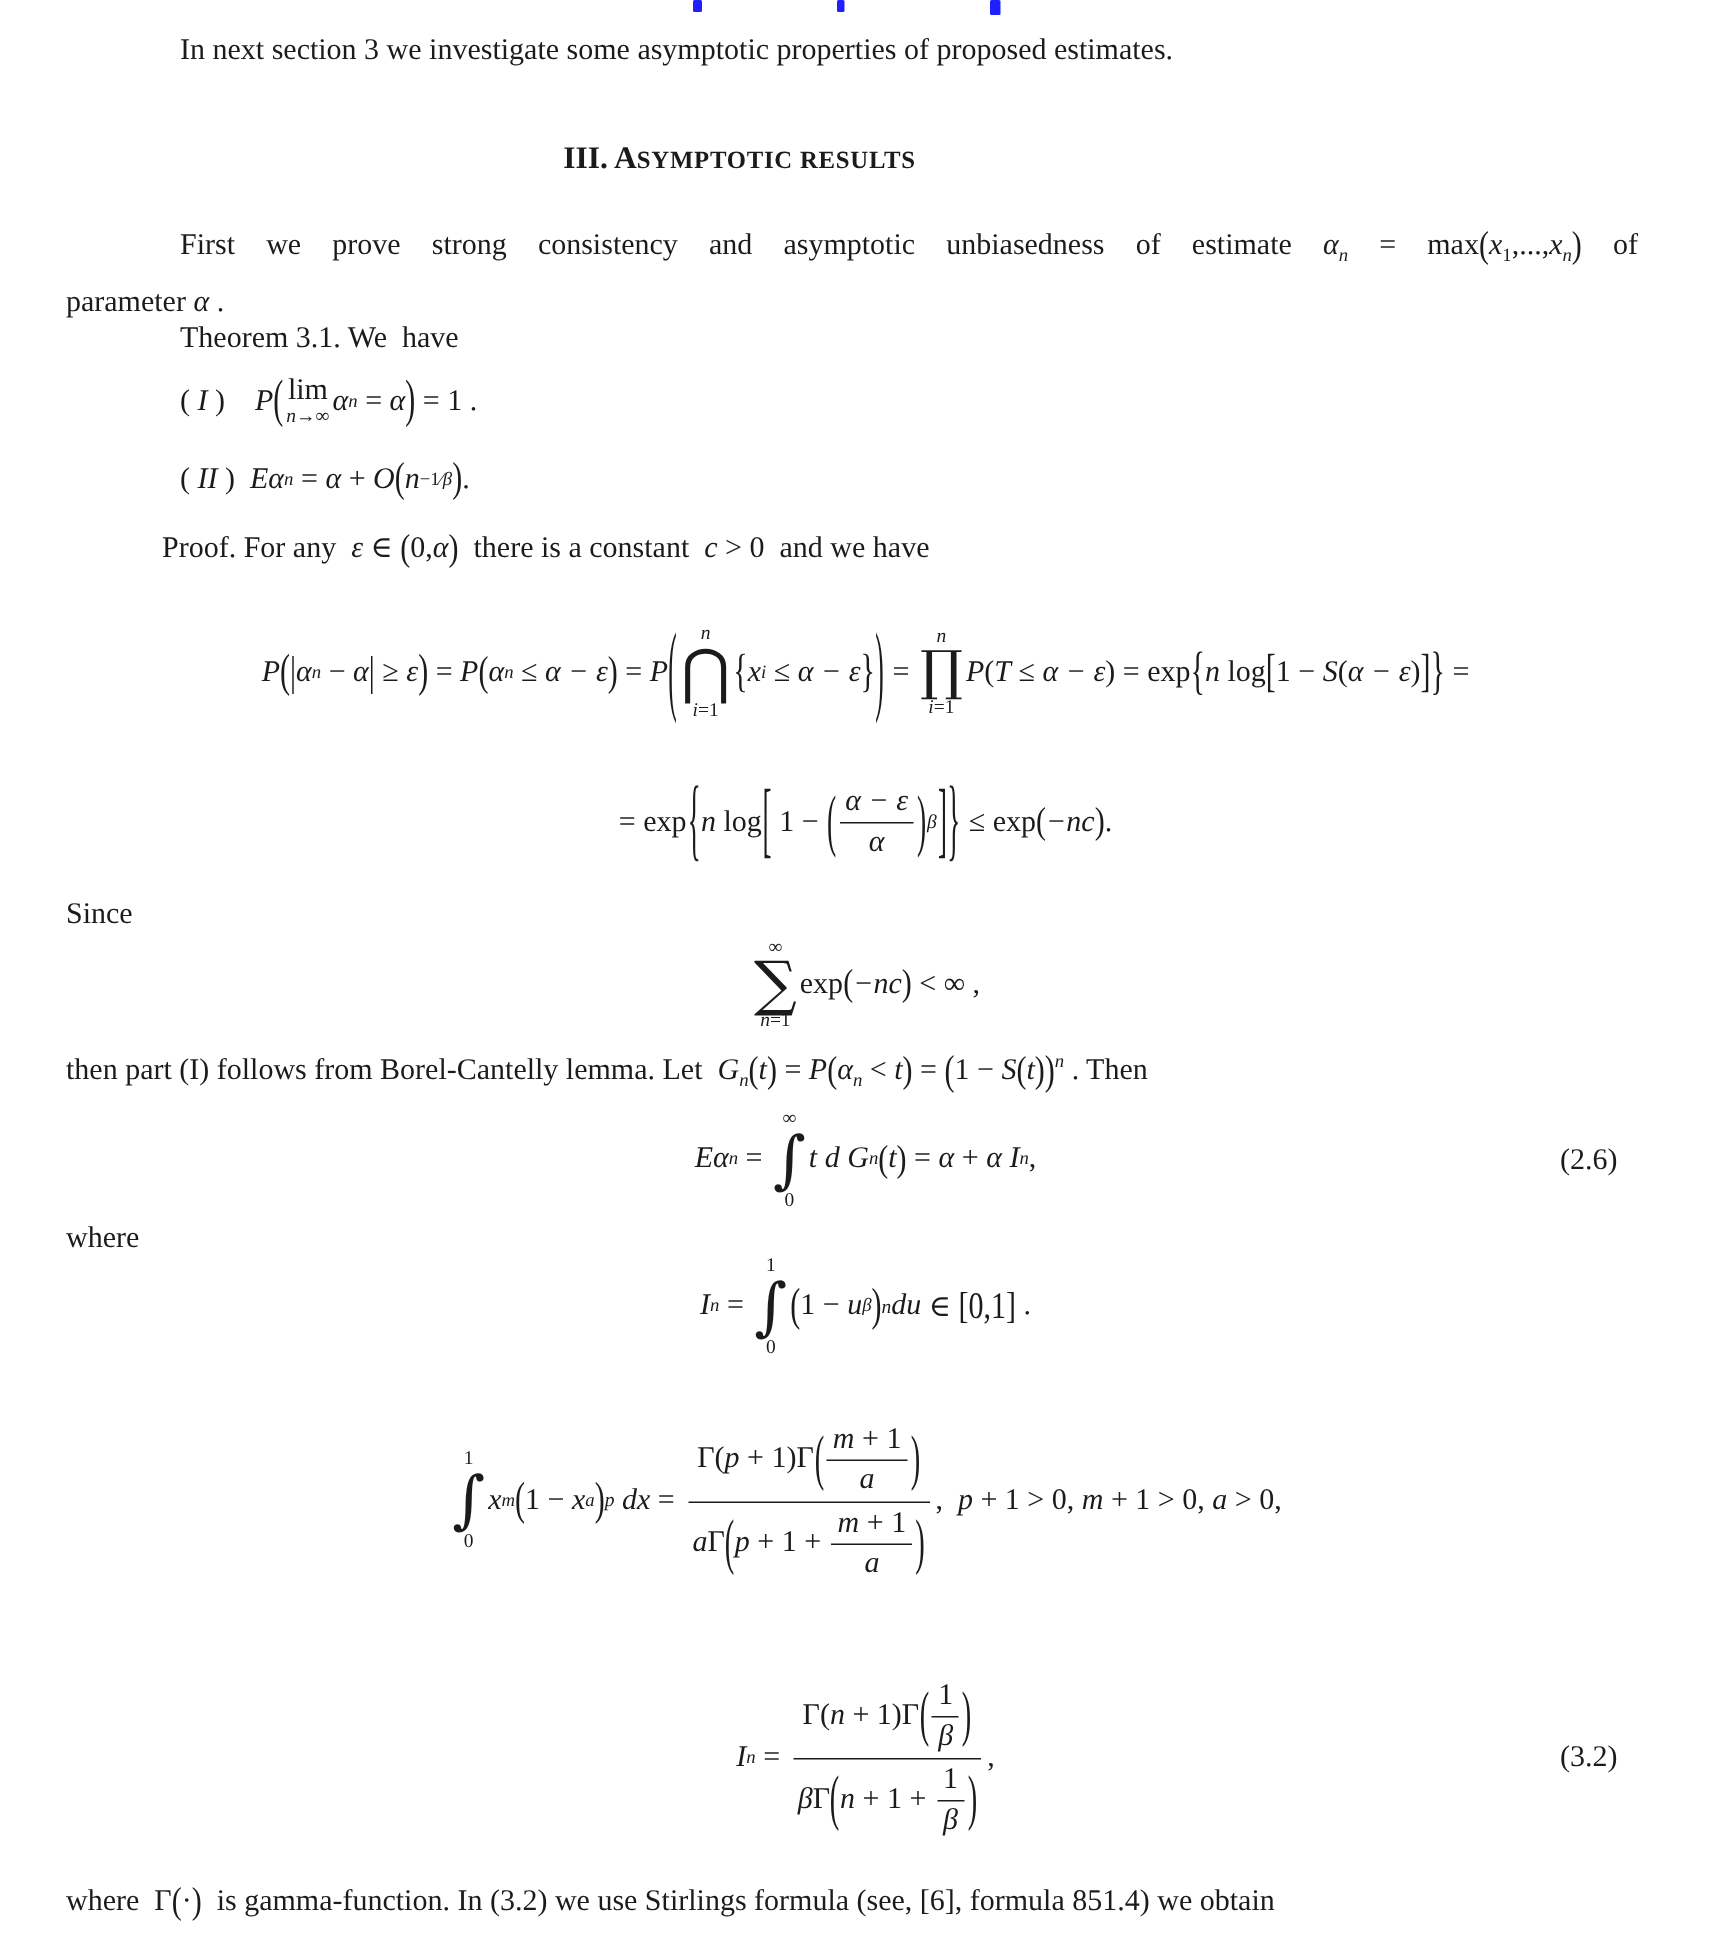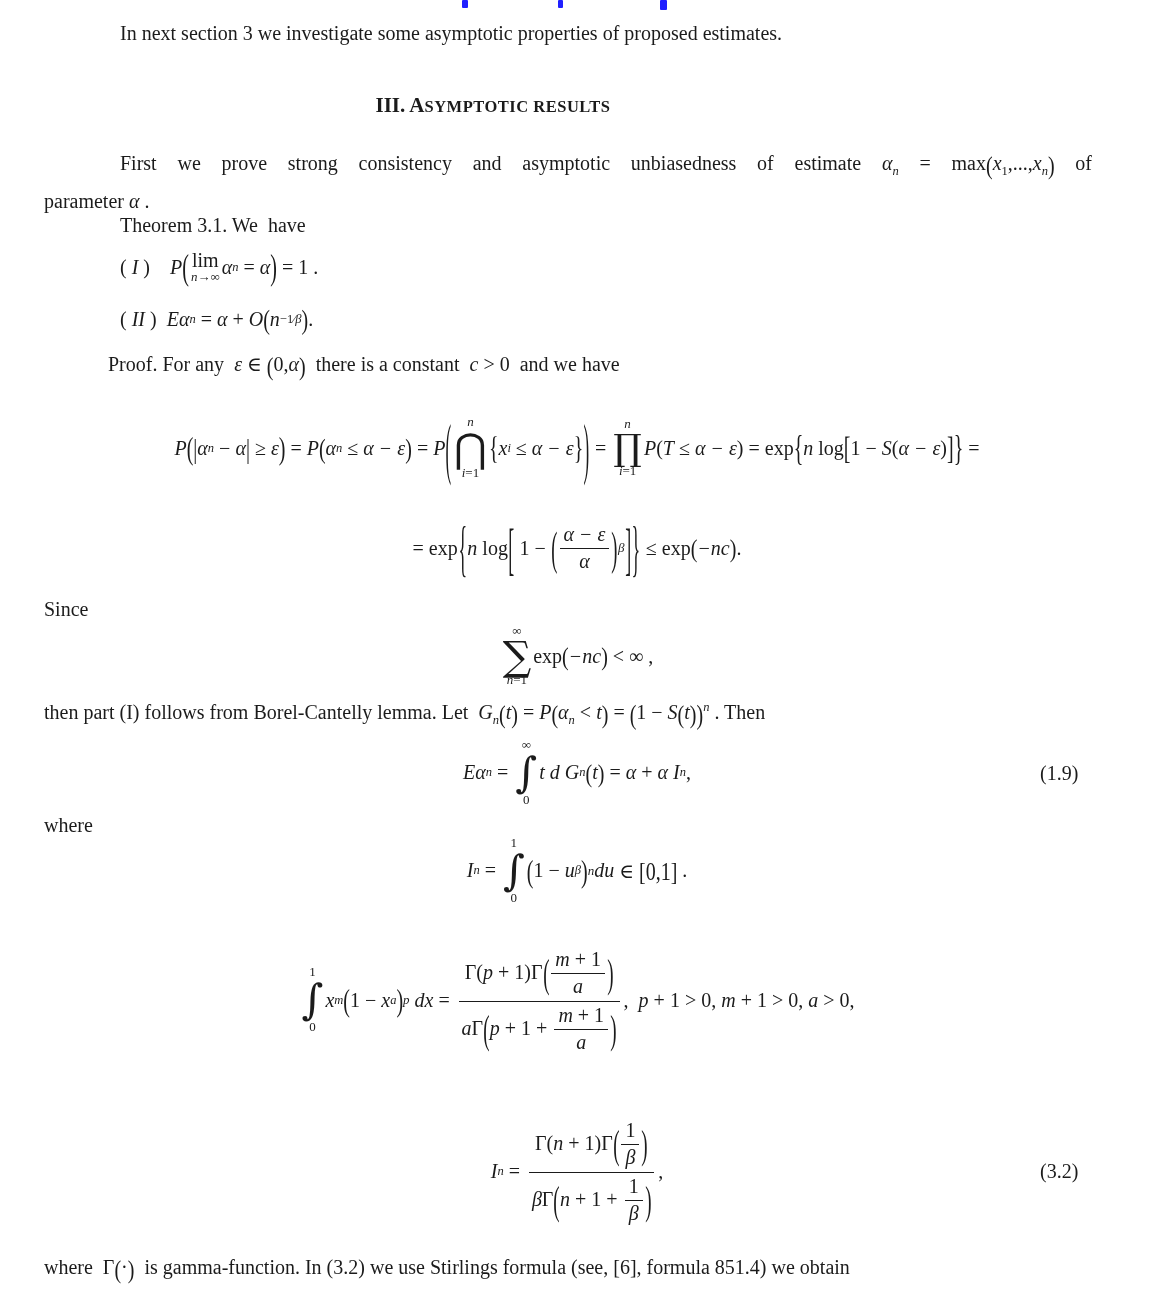--- a/index.html
+++ b/index.html
@@ -89,21 +89,21 @@
   <div class="blk" style="left:44px;top:598px;font-family:Liberation Serif, serif;"><span>Since</span></div>
 
   <div class="drow" style="top:616px;height:80px;">
       <span class="row"><span class="stk"><span class="sm">∞</span><span class="opSum">∑</span><span class="sm"><span class="i">n</span><span>=1</span></span></span><span>exp</span><span class="g g12">(</span><span class="i">−nc</span><span class="g g12">)</span><span> &lt; ∞ ,</span></span>
     </div>
 
   <div class="blk" style="left:44px;top:700px;width:1080px;"><span>then part (I) follows from Borel-Cantelly lemma. Let  </span><span class="i">G</span><span class="s">n</span><span class="g g12">(</span><span class="i">t</span><span class="g g12">)</span><span> = </span><span class="i">P</span><span class="g g12">(</span><span class="i">α</span><span class="s">n</span><span> &lt; </span><span class="i">t</span><span class="g g12">)</span><span> = </span><span class="g g14">(</span><span>1 − </span><span class="i">S</span><span class="g g12">(</span><span class="i">t</span><span class="g g12">)</span><span class="g g14">)</span><span class="u i">n</span><span> . Then</span></div>
 
   <div class="drow" style="top:736px;height:74px;">
       <span class="row"><span class="i">E</span><span class="i">α</span><span class="s">n</span><span> = </span><span class="stk"><span class="sm">∞</span><span class="opInt">∫</span><span class="sm">0</span></span><span class="i">t</span><span class="i"> d </span><span class="i">G</span><span class="s">n</span><span class="g g12">(</span><span class="i">t</span><span class="g g12">)</span><span> = </span><span class="i">α</span><span> + </span><span class="i">α</span><span class="i"> I</span><span class="s">n</span><span>,</span></span>
-      <span class="eqnum">(1.9)</span>
+      <span class="eqnum">(2.6)</span>
     </div>
 
   <div class="blk" style="left:44px;top:814px;"><span>where</span></div>
 
   <div class="drow" style="top:832px;height:78px;">
       <span class="row"><span class="i">I</span><span class="s">n</span><span> = </span><span class="stk"><span class="sm">1</span><span class="opInt">∫</span><span class="sm">0</span></span><span class="g g15">(</span><span>1 − </span><span class="i">u</span><span class="u i">β</span><span class="g g15">)</span><span class="uh">n</span><span class="i">du</span><span> ∈ </span><span class="g g12">[0,1]</span><span> .</span></span>
     </div>
 
 
   <div class="drow" style="top:930px;height:140px;">

